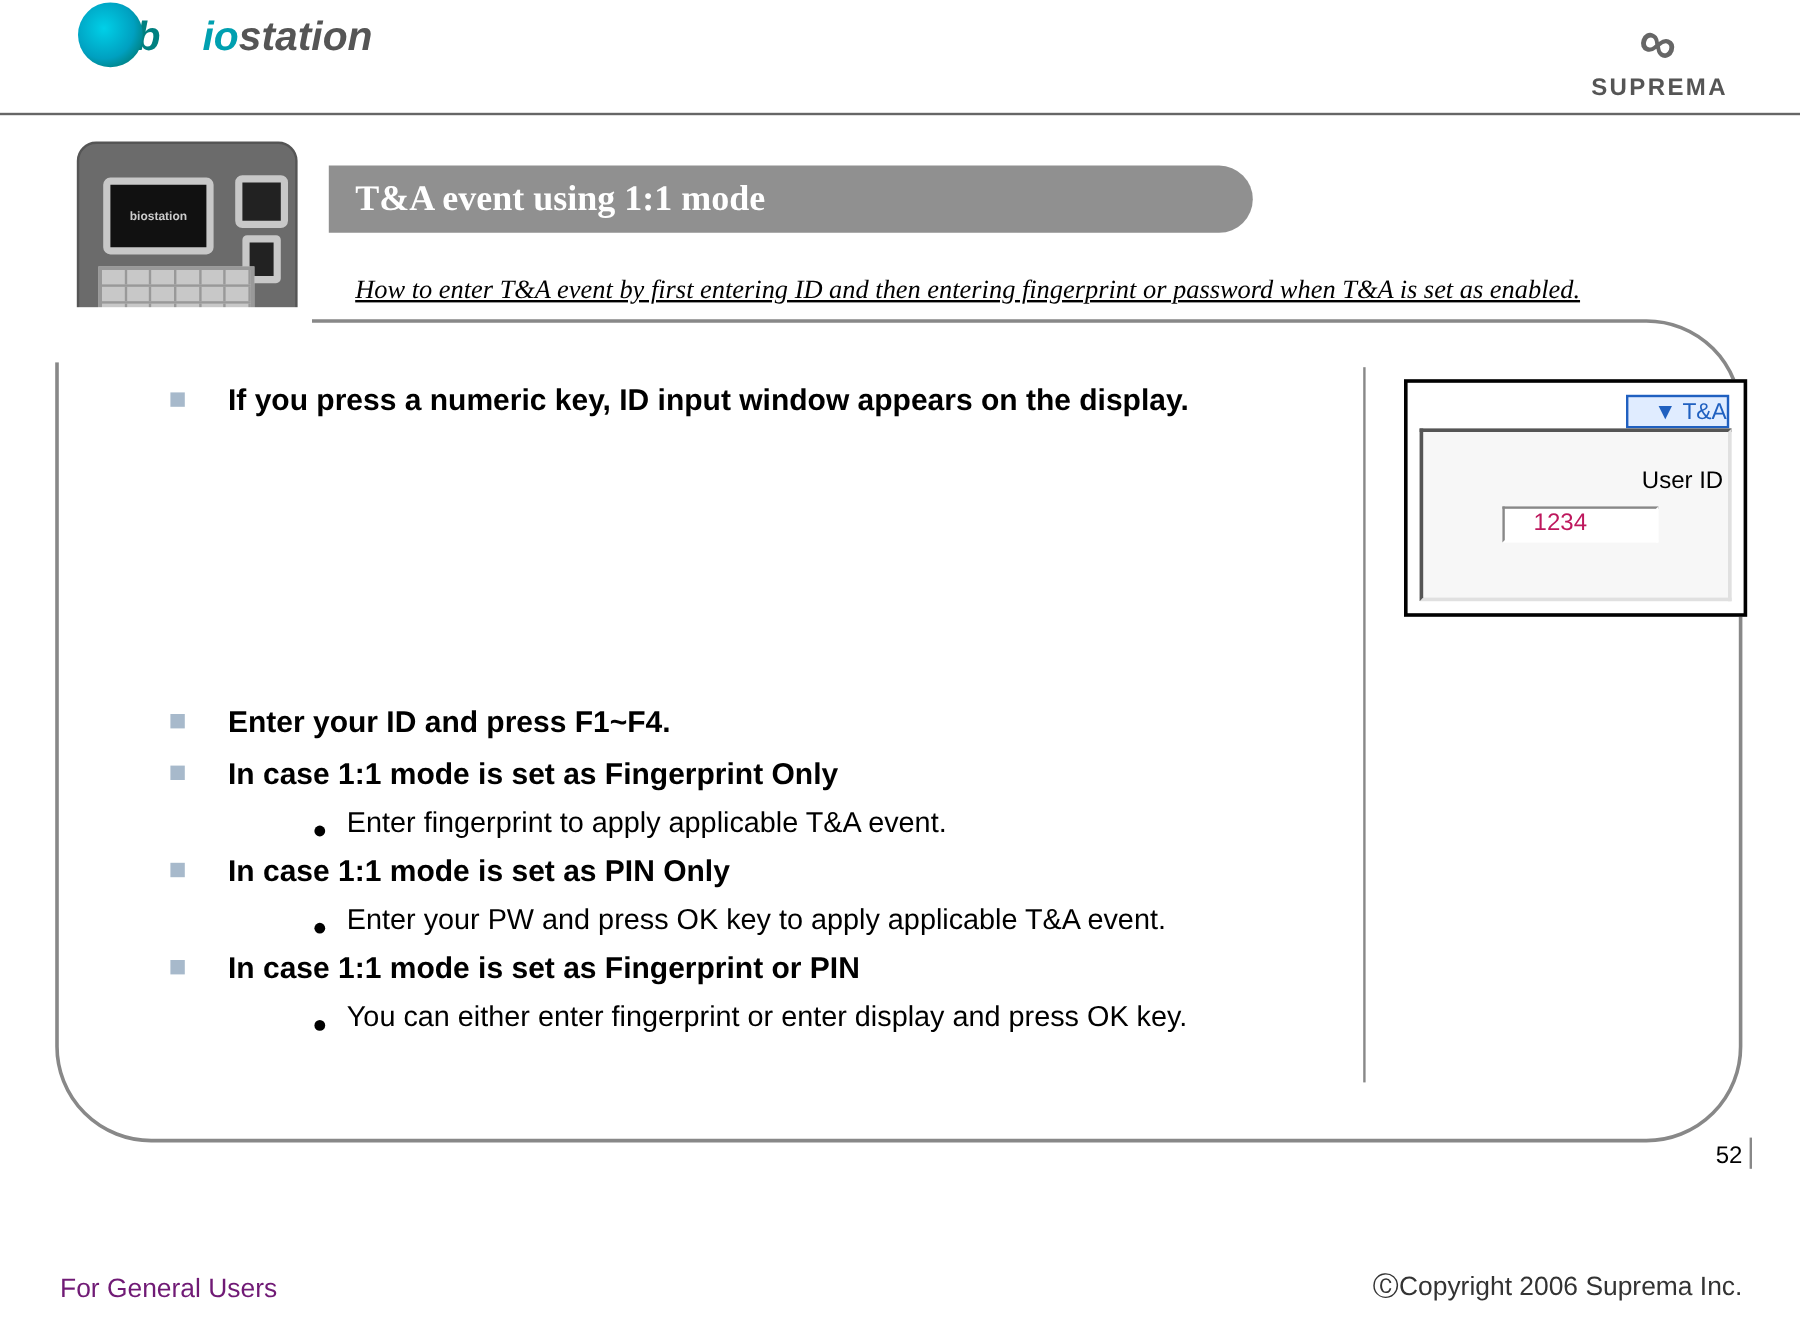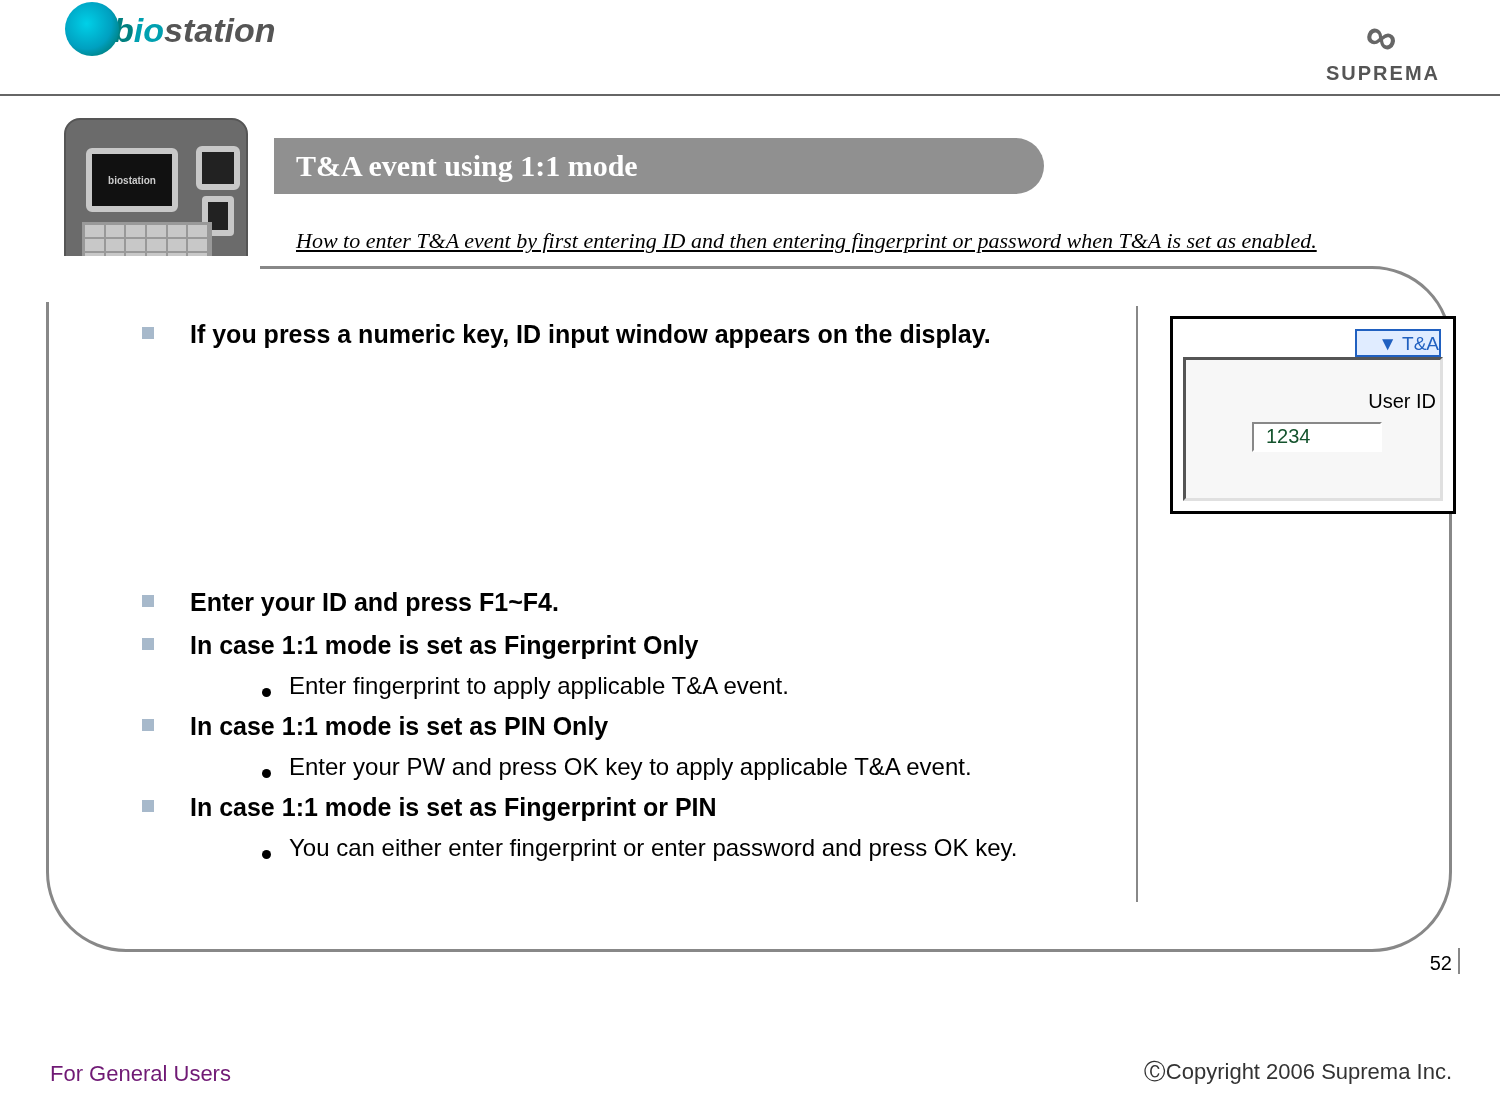--- a/index.html
+++ b/index.html
@@ -3,21 +3,21 @@
 <meta charset="utf-8">
 <style>
   * { box-sizing: border-box; margin: 0; padding: 0; }
   body { width: 1500px; height: 1117px; font-family: Arial, Helvetica, sans-serif; background: #fff; position: relative; }
 
   
   .header { position: relative; height: 96px; border-bottom: 2px solid #666; }
   .logo-left { position: absolute; left: 65px; top: 6px; font-family: Arial; font-weight: bold; font-style: italic; font-size: 34px; color: #008080; }
   .logo-left .bi-swirl { display:inline-block; width:54px; height:54px; border-radius:50%; background: radial-gradient(circle at 40% 40%, #00d0e8 0%, #00a0c0 55%, #008080 80%, #005060 100%); vertical-align: middle; margin-right: -6px; position: relative; top:-4px; }
   .logo-left .txt-b { color:#008080; font-style: italic; }
-  .logo-left .txt-io { color:#00a0b0; font-style: italic; }
+  .logo-left .txt-io { color:#00a0b0; font-style: italic; margin-left: 35px; }
   .logo-left .txt-rest { color:#555; font-style: italic; margin-top: 13px; }
   .logo-right { position: absolute; right: 60px; top: 12px; text-align:center; font: bold 20px Arial; color:#555; letter-spacing: 2px; }
   .logo-right .inf { display:inline-block; font-size:44px; font-weight:bold; color:#666; transform: rotate(20deg); }
 
   
   .device-thumb { position: absolute; left: 64px; top: 118px; width: 184px; height: 170px; border: 2px solid #555; border-radius: 16px; background: #6b6b6b; overflow: hidden; }
   .device-thumb .screen { position:absolute; left:20px; top:28px; width:92px; height:64px; background:#111; border:6px solid #c8c8c8; border-radius:6px; display:flex; align-items:center; justify-content:center; color:#ccc; font:bold 10px Arial; }
   .device-thumb .sensor { position:absolute; left:130px; top:26px; width:44px; height:44px; background:#222; border:6px solid #c8c8c8; border-radius:6px; }
   .device-thumb .keypad { position:absolute; left:16px; top:102px; width:130px; height:56px; background:#c8c8c8; border:3px solid #999; }
   .device-thumb .keypad-row { height:14px; border-bottom:2px solid #999; display:flex; }
@@ -48,21 +48,21 @@
   .spacer-1 { height: 226px; }
 
   
   .vline { position:absolute; left:1136px; top:306px; width:0; height:596px; border-left:2px solid #888; }
 
   
   .mock { position:absolute; left:1170px; top:316px; width:286px; height:198px; border:3px solid #000; background:#fff; }
   .mock-inner { position:absolute; left:10px; top:38px; right:10px; bottom:10px; border-top:3px solid #555; border-left:3px solid #555; border-right:3px solid #e0e0e0; border-bottom:3px solid #e0e0e0; background:#f7f7f7; }
   .tna-tab { position:absolute; right:12px; top:10px; width:86px; height:28px; border:2px solid #2060c0; background:#e0ecff; color:#2060c0; font: 19px Arial; text-align:right; line-height:26px; }
   .userid-lbl { position:absolute; left:0; right:4px; top:30px; text-align:right; font:20px Arial; color:#000; }
-  .userid-box { position:absolute; left:66px; top:62px; width:130px; height:30px; border-top:2px solid #888; border-left:2px solid #888; border-right:2px solid #fff; border-bottom:2px solid #fff; background:#fff; color:#14532d; font:20px Arial; padding:1px 12px; }
+  .userid-box { position:absolute; left:66px; top:62px; width:130px; height:30px; border-top:2px solid #888; border-left:2px solid #888; border-right:2px solid #fff; border-bottom:2px solid #fff; background:#fff; color:#be185d; font:20px Arial; padding:1px 24px; }
 
   
   .page-num-line { position:absolute; right:40px; top:948px; width:0; height:26px; border-left: 2px solid #888; }
   .footer-left { position:absolute; left:50px; bottom:30px; font:22px Arial; color:#701a75;text-align:right; }
   .footer-right { position:absolute; right:48px; bottom:30px; font:22px Arial; color:#333; }
   .page-num { position:absolute; right:48px; top:952px; font:20px Arial; color:#000; }
 
 </style>
 </head>
 <body>
@@ -167,20 +167,20 @@
     <span class="dot"></span>
     <span class="body-txt">Enter your PW and press OK key to apply applicable T&amp;A event.</span>
   </div>
 
   <div class="bullet-row">
     <span class="sqb"></span>
     <span class="bold">In case 1:1 mode is set as Fingerprint or PIN</span>
   </div>
   <div class="subbullet">
     <span class="dot"></span>
-    <span class="body-txt" style="max-width: 810px;">You can either enter fingerprint or enter password and press OK key.</span>
+    <span class="body-txt" style="max-width: 810px;">You can either enter fingerprint or enter display and press OK key.</span>
   </div>
 </div>
 
 <div class="page-num-line"></div>
 <div class="page-num">52</div>
 <div class="footer-left">For General Users</div>
 <div class="footer-right">ⒸCopyright 2006 Suprema Inc.</div>
 
 </body></html>

